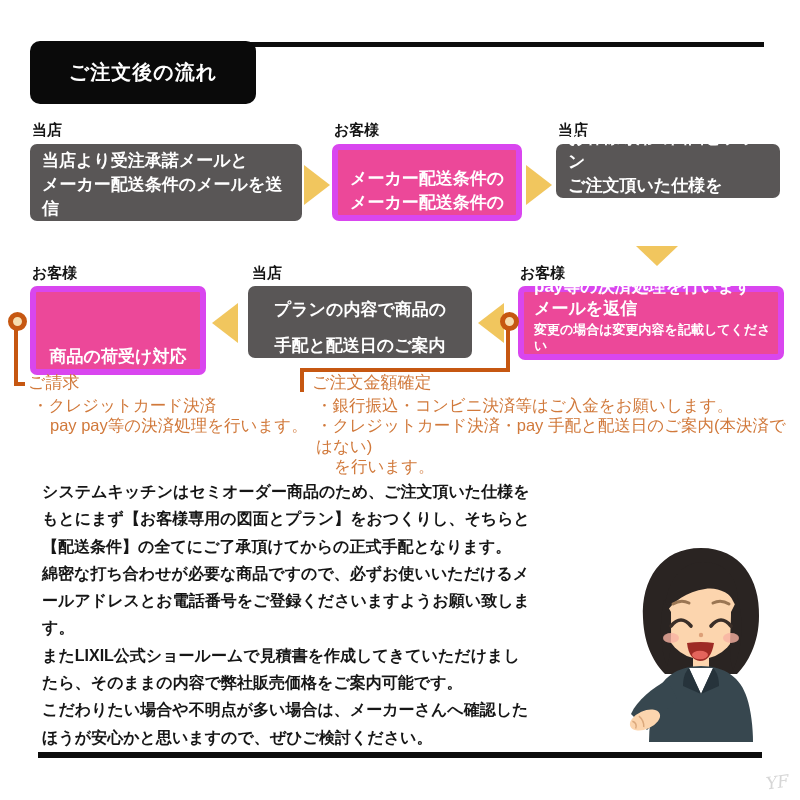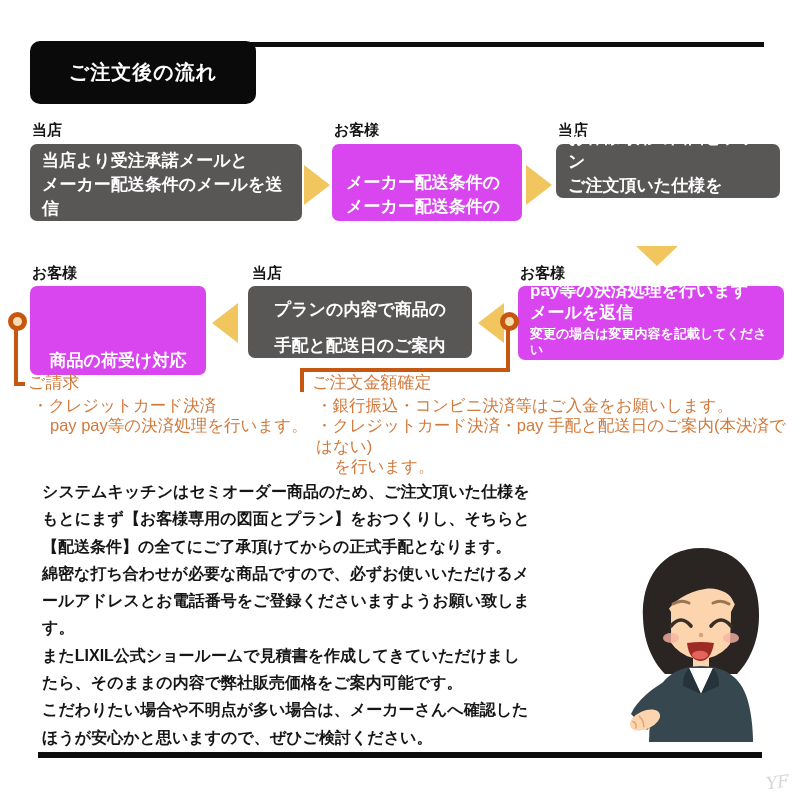--- a/index.html
+++ b/index.html
@@ -14,21 +14,21 @@
     border-radius:10px;display:flex;align-items:center;justify-content:center;z-index:2;
   }
   .title-box span{color:#ffffff;font-size:20px;font-weight:700;letter-spacing:1px;}
   
   .actor{position:absolute;font-size:15px;font-weight:700;color:#151515;}
   .fbox{
     position:absolute;border-radius:7px;display:flex;flex-direction:column;justify-content:flex-end;
     color:#ffffff;font-weight:700;font-size:17px;line-height:24px;box-sizing:border-box;
   }
   .fbox.shop{background:#595656;}
-  .fbox.customer{background:#d946ef;border:2px solid #d946ef;}
+  .fbox.customer{background:#ec4899;border:6px solid #d946ef;}
   .fbox .note{font-size:13px;line-height:16px;font-weight:700;margin-top:2px;}
   .pad{padding-left:12px;padding-right:6px;}
   .ctr{align-items:center;text-align:center;}
   
   .arr-r{position:absolute;width:0;height:0;border-top:20px solid transparent;border-bottom:20px solid transparent;border-left:26px solid #f1c65e;}
   .arr-l{position:absolute;width:0;height:0;border-top:20px solid transparent;border-bottom:20px solid transparent;border-right:26px solid #f1c65e;}
   .arr-d{position:absolute;width:0;height:0;border-left:21px solid transparent;border-right:21px solid transparent;border-top:20px solid #f1c65e;}
   
   .dot{position:absolute;width:9px;height:9px;border:5px solid #c65711;border-radius:50%;background:#f6dcae;z-index:3;}
   .cline{position:absolute;background:#c65711;}

